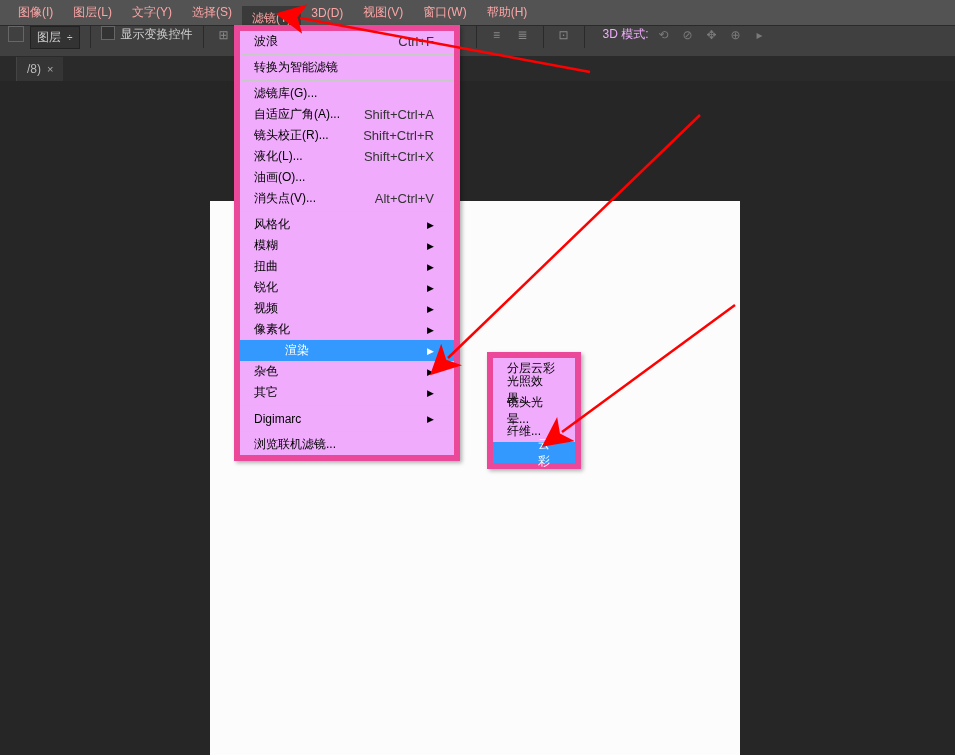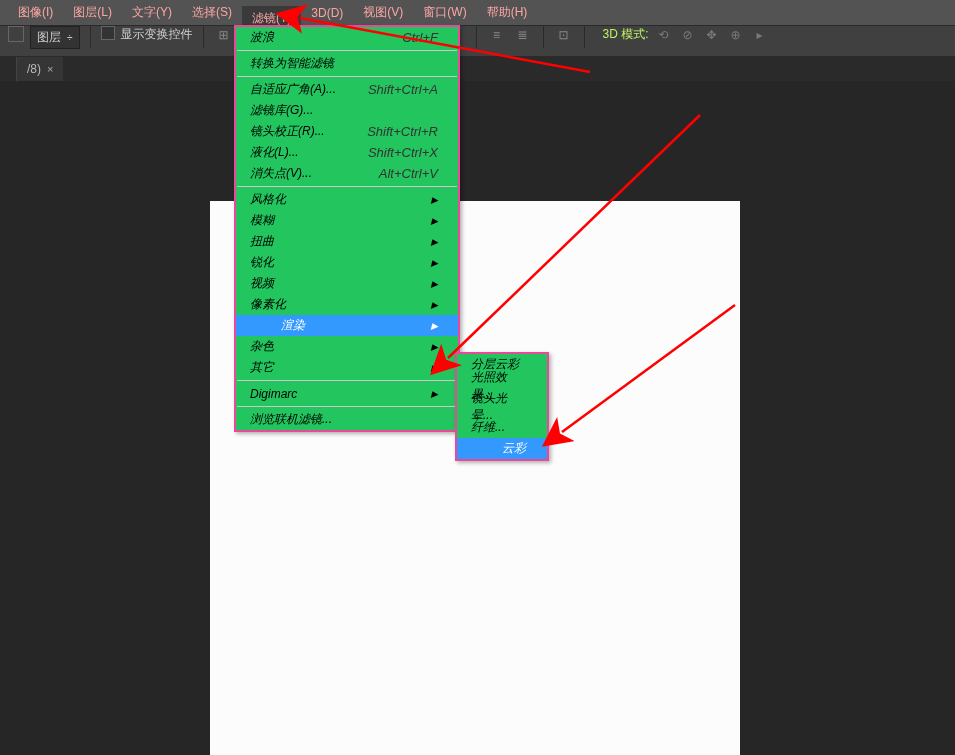--- a/index.html
+++ b/index.html
@@ -9,41 +9,41 @@
 .menubar-item { padding: 4px 10px; cursor: pointer; }
 .menubar-item.active { background: #3a3a3a; margin-top: 12px; }
 
 .toolbar { background: #404040; height: 32px; display: flex; align-items: flex-start; padding: 0 8px; border-top: 1px solid #2a2a2a; border-bottom: 1px solid #2a2a2a; color: #ccc; gap: 6px; }
 .tb-left-icon { width: 16px; height: 16px; border: 1px solid #666; }
 .tb-layer-select { background: #333; border: 1px solid #222; color: #ccc; padding: 2px 6px; display: flex; align-items: center; gap: 6px; }
 .chev { font-size: 10px; }
 .tb-checkbox { width: 14px; height: 14px; border: 1px solid #666; background: #333; }
 .tb-sep { width: 1px; height: 22px; background: #2a2a2a; margin: 0 4px; }
 .tb-icon-btn { width: 20px; height: 18px; color: #888; display: flex; align-items: center; justify-content: center; }
-.tb-3dmode { color: #bef264; margin-left: 8px; }
+.tb-3dmode { color: #f0abfc; margin-left: 8px; }
 .tb-glyph { width: 18px; height: 18px; color: #7a7a7a; display:flex; align-items:center; justify-content:center;}
 
 .tabbar { background: #2a2a2a; height: 24px; display: flex; align-items: center; color: #bbb; }
 .docstub { padding: 0 8px; border-right: 1px solid #444; height: 100%; display:flex; align-items:center;}
 .doc-tab { padding: 0 10px; height: 100%; display: flex; align-items: center; gap: 6px; background: #353535; }
 .close-x { color: #aaa; font-size: 11px; }
 
 .workarea { background: #262626; position: absolute; top: 81px; left: 0; right: 0; bottom: 0; }
 .canvas { position: absolute; top: 120px; left: 210px; width: 530px; height: 600px; background: #fcfcfc; }
 
 
-.dropdown { position: absolute; background: #22c55e; border: 2px solid #ec4899; box-shadow: 2px 2px 4px rgba(0,0,0,0.3); color: #000; font-style: italic; }
+.dropdown { position: absolute; background: #f0abfc; border: 6px solid #ec4899; box-shadow: 2px 2px 4px rgba(0,0,0,0.3); color: #000; }
 .menu-filter { top: 25px; left: 234px; width: 226px; }
 .menu-row { display: flex; align-items: center; justify-content: space-between; padding: 3px 20px 3px 14px; cursor: default; height: 21px; }
 .menu-row.highlighted { background: #3399ff; color: #fff; padding-left: 45px; }
 .menu-sep { height: 1px; background: #c8c8c8; margin: 2px 1px; }
 .shortcut { color: #333; font-size: 13px; }
 .submenu-arrow { font-size: 9px; }
 
-.menu-render { top: 352px; left: 455px; width: 94px; }
+.menu-render { top: 352px; left: 487px; width: 94px; }
 
 
 .arrow-svg { position: absolute; top: 0; left: 0; pointer-events: none; }
 </style>
 </head>
 <body>
 
 <div class="menubar">
   <div class="menubar-item">图像(I)</div>
   <div class="menubar-item">图层(L)</div>
@@ -100,33 +100,36 @@
     <span>波浪</span>
     <span class="shortcut">Ctrl+F</span>
   </div>
   <div class="menu-sep"></div>
   <div class="menu-row">
     <span>转换为智能滤镜</span>
   </div>
   <div class="menu-sep"></div>
 
   <div class="menu-row">
+      <span>滤镜库(G)...</span>
+    </div>
+  <div class="menu-row">
       <span>自适应广角(A)...</span>
       <span class="shortcut">Shift+Ctrl+A</span>
     </div>
   <div class="menu-row">
-      <span>滤镜库(G)...</span>
-    </div>
-  <div class="menu-row">
       <span>镜头校正(R)...</span>
       <span class="shortcut">Shift+Ctrl+R</span>
     </div>
   <div class="menu-row">
       <span>液化(L)...</span>
       <span class="shortcut">Shift+Ctrl+X</span>
+    </div>
+  <div class="menu-row">
+      <span>油画(O)...</span>
     </div>
   <div class="menu-row">
       <span>消失点(V)...</span>
       <span class="shortcut">Alt+Ctrl+V</span>
     </div>
 
   <div class="menu-sep"></div>
 
   <div class="menu-row">
       <span>风格化</span>

